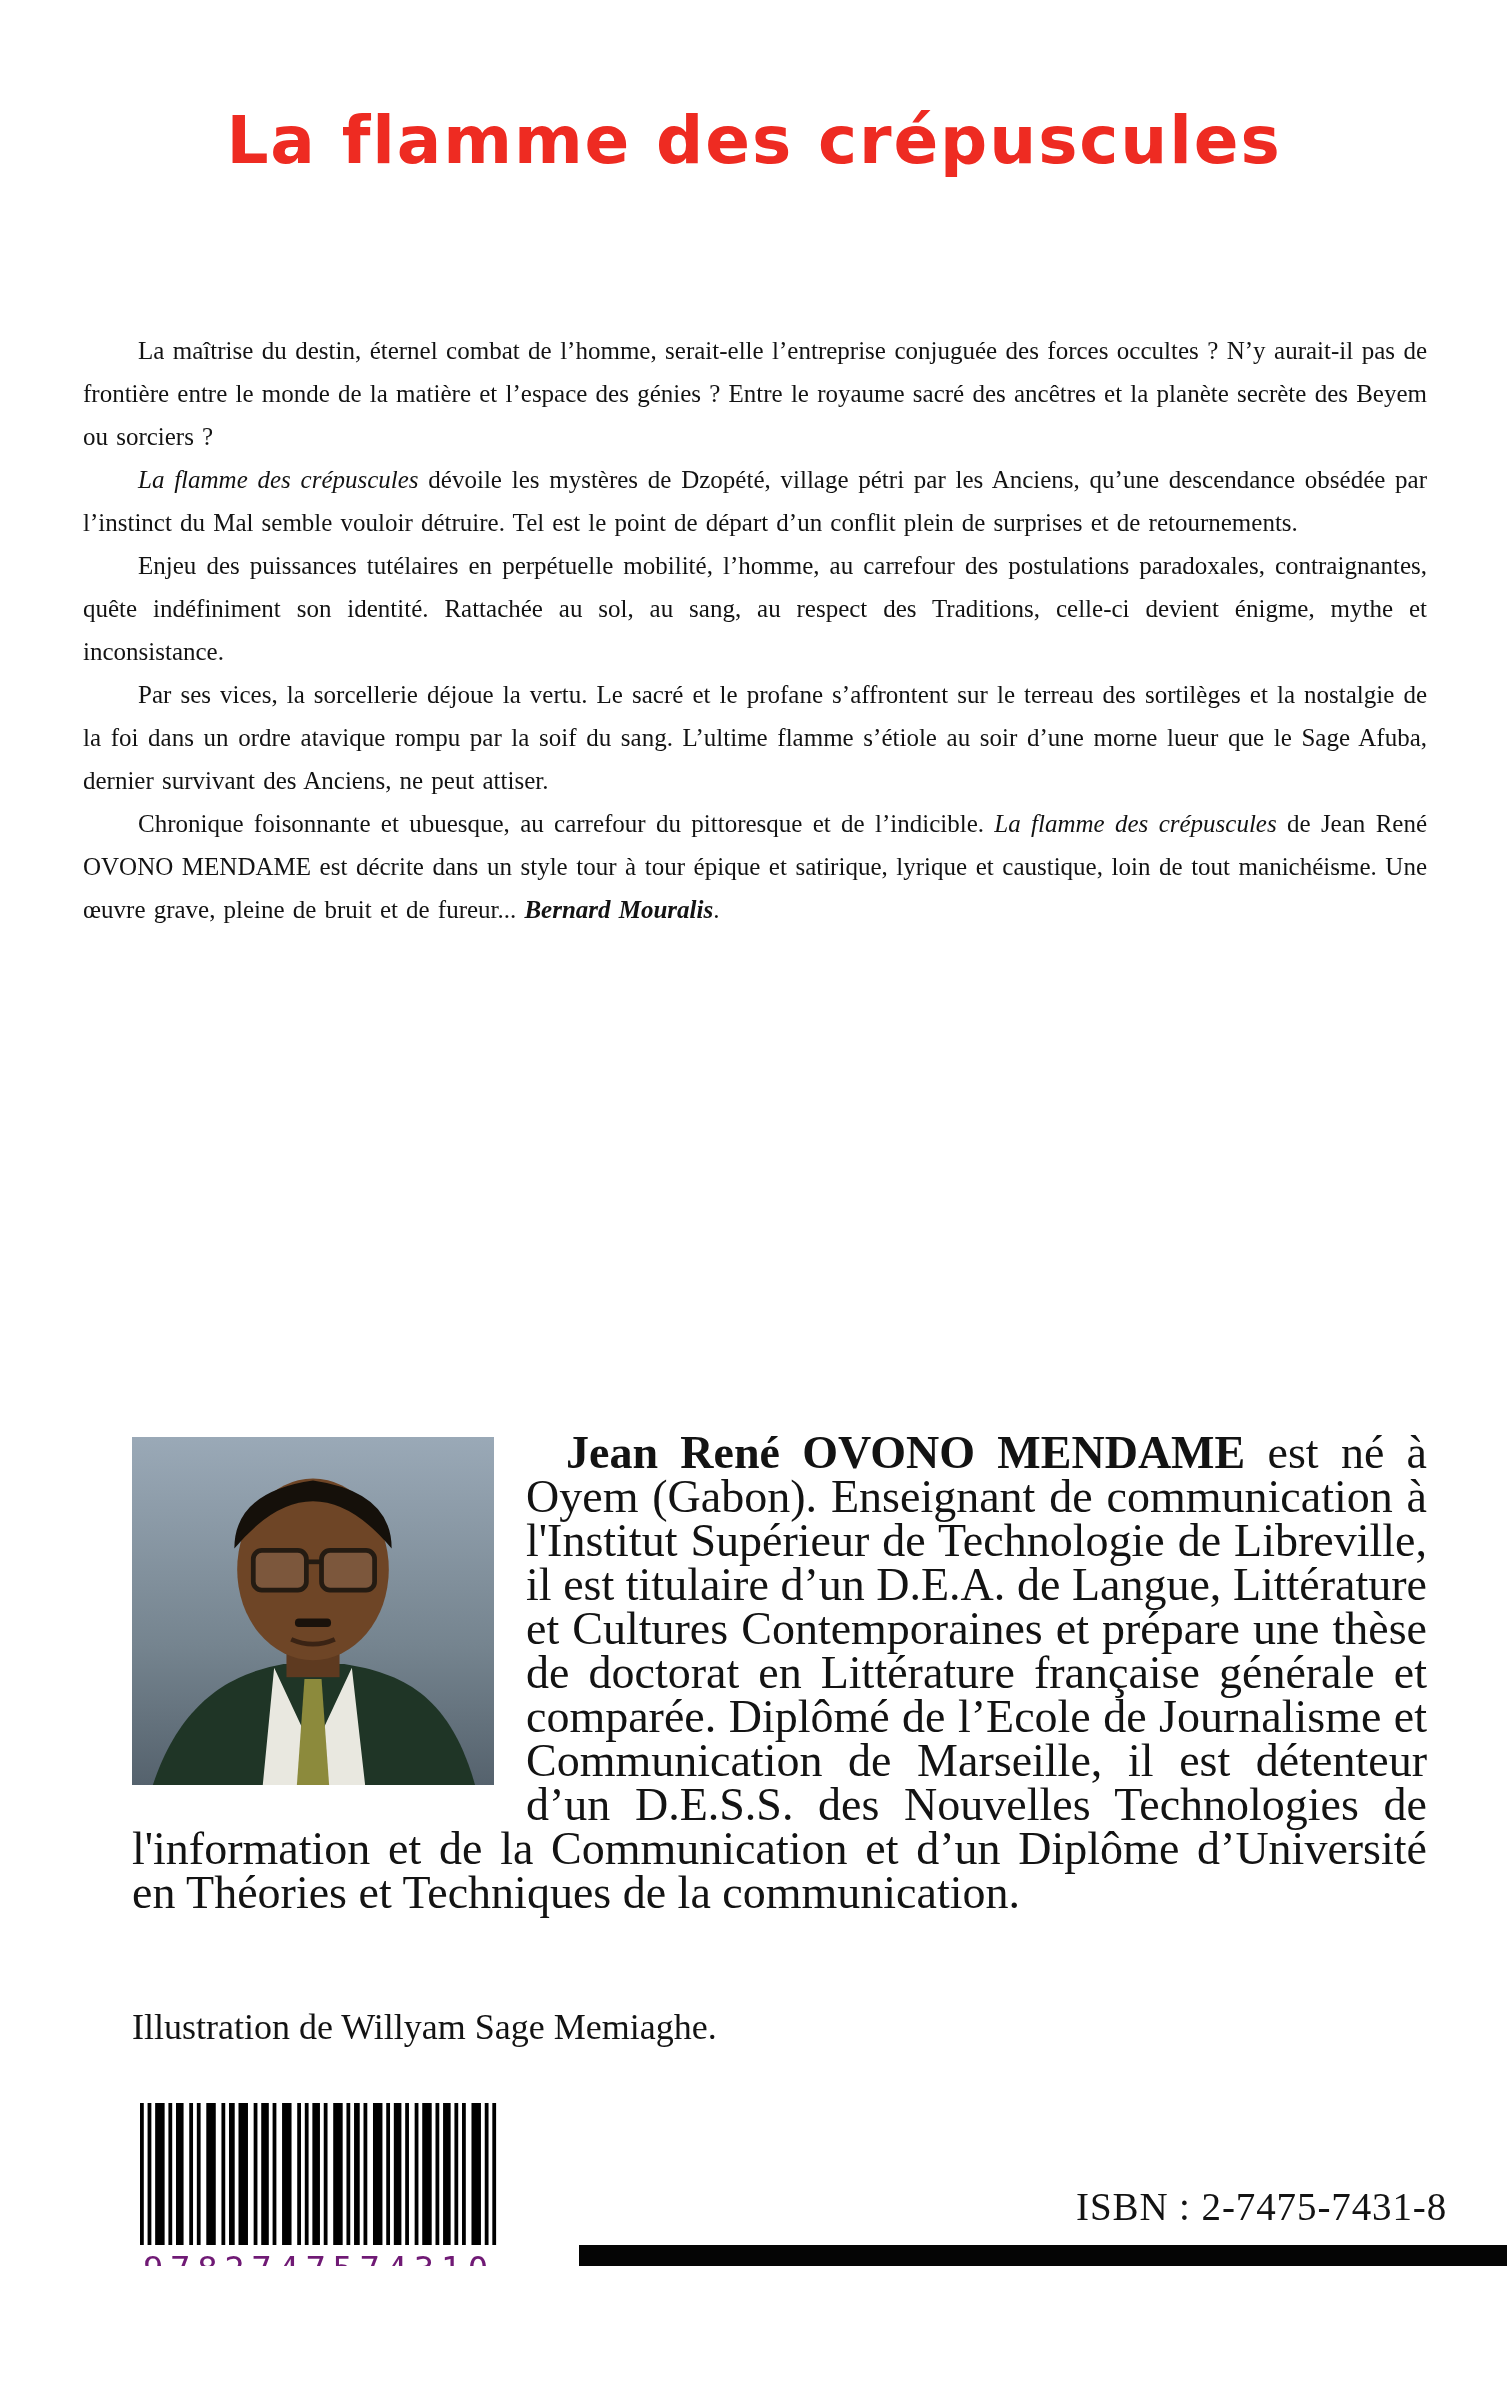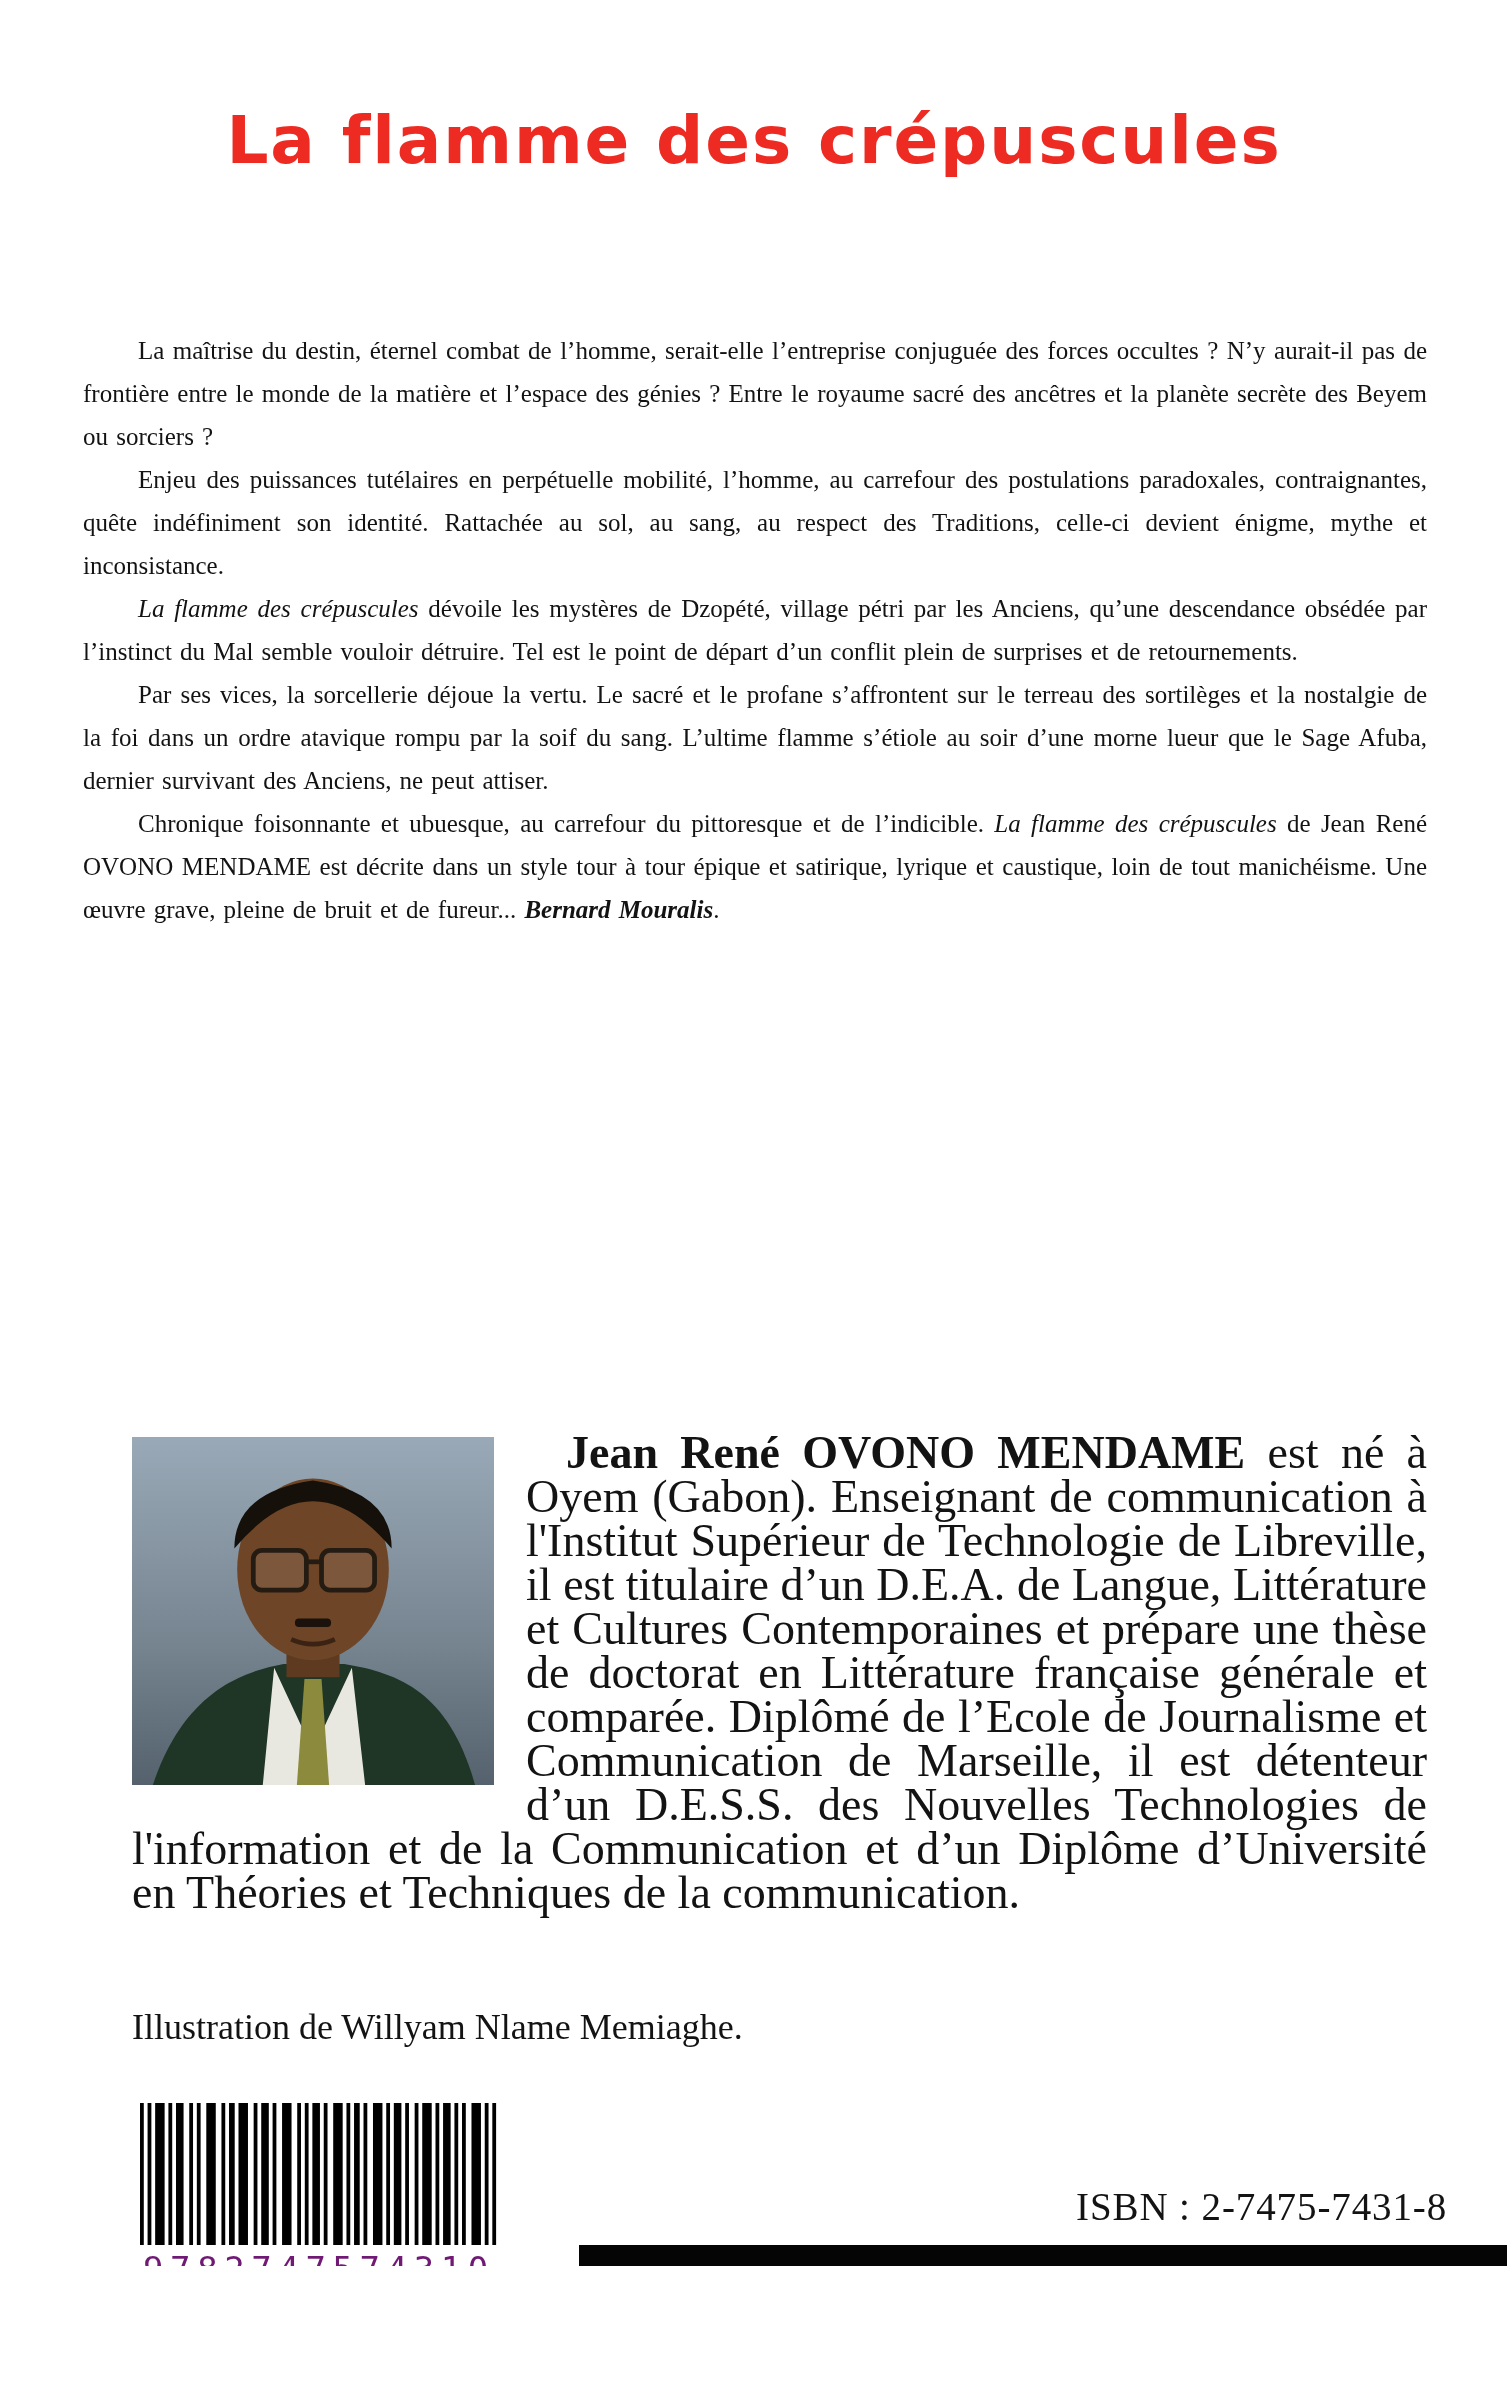--- a/index.html
+++ b/index.html
@@ -101,22 +101,22 @@
 </style>
 </head>
 <body>
 
 <div class="page">
 
   <h1 class="book-title" style="color: rgb(238, 43, 34);">La flamme des crépuscules</h1>
 
   <div class="synopsis">
     <p><span>La maîtrise du destin, éternel combat de l’homme, serait-elle l’entreprise conjuguée des forces occultes ? N’y aurait-il pas de frontière entre le monde de la matière et l’espace des génies ? Entre le royaume sacré des ancêtres et la planète secrète des Beyem ou sorciers ?</span></p>
+    <p><span class="italic">La flamme des crépuscules</span><span> dévoile les mystères de Dzopété, village pétri par les Anciens, qu’une descendance obsédée par l’instinct du Mal semble vouloir détruire. Tel est le point de départ d’un conflit plein de surprises et de retournements.</span></p>
     <p><span>Enjeu des puissances tutélaires en perpétuelle mobilité, l’homme, au carrefour des postulations paradoxales, contraignantes, quête indéfiniment son identité. Rattachée au sol, au sang, au respect des Traditions, celle-ci devient énigme, mythe et inconsistance.</span></p>
-    <p><span class="italic">La flamme des crépuscules</span><span> dévoile les mystères de Dzopété, village pétri par les Anciens, qu’une descendance obsédée par l’instinct du Mal semble vouloir détruire. Tel est le point de départ d’un conflit plein de surprises et de retournements.</span></p>
     <p><span>Par ses vices, la sorcellerie déjoue la vertu. Le sacré et le profane s’affrontent sur le terreau des sortilèges et la nostalgie de la foi dans un ordre atavique rompu par la soif du sang. L’ultime flamme s’étiole au soir d’une morne lueur que le Sage Afuba, dernier survivant des Anciens, ne peut attiser.</span></p>
     <p><span>Chronique foisonnante et ubuesque, au carrefour du pittoresque et de l’indicible. </span><span class="italic">La flamme des crépuscules</span><span> de Jean René OVONO MENDAME est décrite dans un style tour à tour épique et satirique, lyrique et caustique, loin de tout manichéisme. Une œuvre grave, pleine de bruit et de fureur... </span><span class="bold">Bernard Mouralis</span><span>.</span></p>
   </div>
 
   <div class="bio">
     <div class="photo">
       <svg viewBox="0 0 382 368" preserveAspectRatio="none">
         <defs>
           <linearGradient id="bgph" x1="0" y1="0" x2="0" y2="1">
             <stop offset="0" stop-color="#9aa9b7"></stop>
@@ -136,21 +136,21 @@
           <rect x="200" y="120" width="56" height="42" rx="9"></rect>
           <line x1="184" y1="132" x2="200" y2="132"></line>
         </g>
         <rect x="172" y="192" width="38" height="9" rx="4" fill="#1a120b"></rect>
         <path d="M168 214 Q191 224 214 214" stroke="#3a2314" stroke-width="5" fill="none"></path>
       </svg>
     </div>
     <p><span class="bio-name">Jean René OVONO MENDAME</span><span> est né à Oyem (Gabon). Enseignant de communication à l'Institut Supérieur de Technologie de Libreville, il est titulaire d’un D.E.A. de Langue, Littérature et Cultures Contemporaines et prépare une thèse de doctorat en Littérature française générale et comparée. Diplômé de l’Ecole de Journalisme et Communication de Marseille, il est détenteur d’un D.E.S.S. des Nouvelles Technologies de l'information et de la Communication et d’un Diplôme d’Université en Théories et Techniques de la communication.</span></p>
   </div>
 
-  <p class="credit">Illustration de Willyam Nlame Memiaghe.</p>
+  <p class="credit">Illustration de Willyam Sage Memiaghe.</p>
 
   <div class="barcode">
     <svg viewBox="0 0 378 150" preserveAspectRatio="none">
       <g fill="#000">
         <rect x="0" y="0" width="4" height="150"></rect>
           <rect x="8" y="0" width="4" height="150"></rect>
         <rect x="16" y="0" width="10" height="150"></rect>
           <rect x="30" y="0" width="4" height="150"></rect>
         <rect x="38" y="0" width="8" height="150"></rect>
           <rect x="52" y="0" width="4" height="150"></rect>

